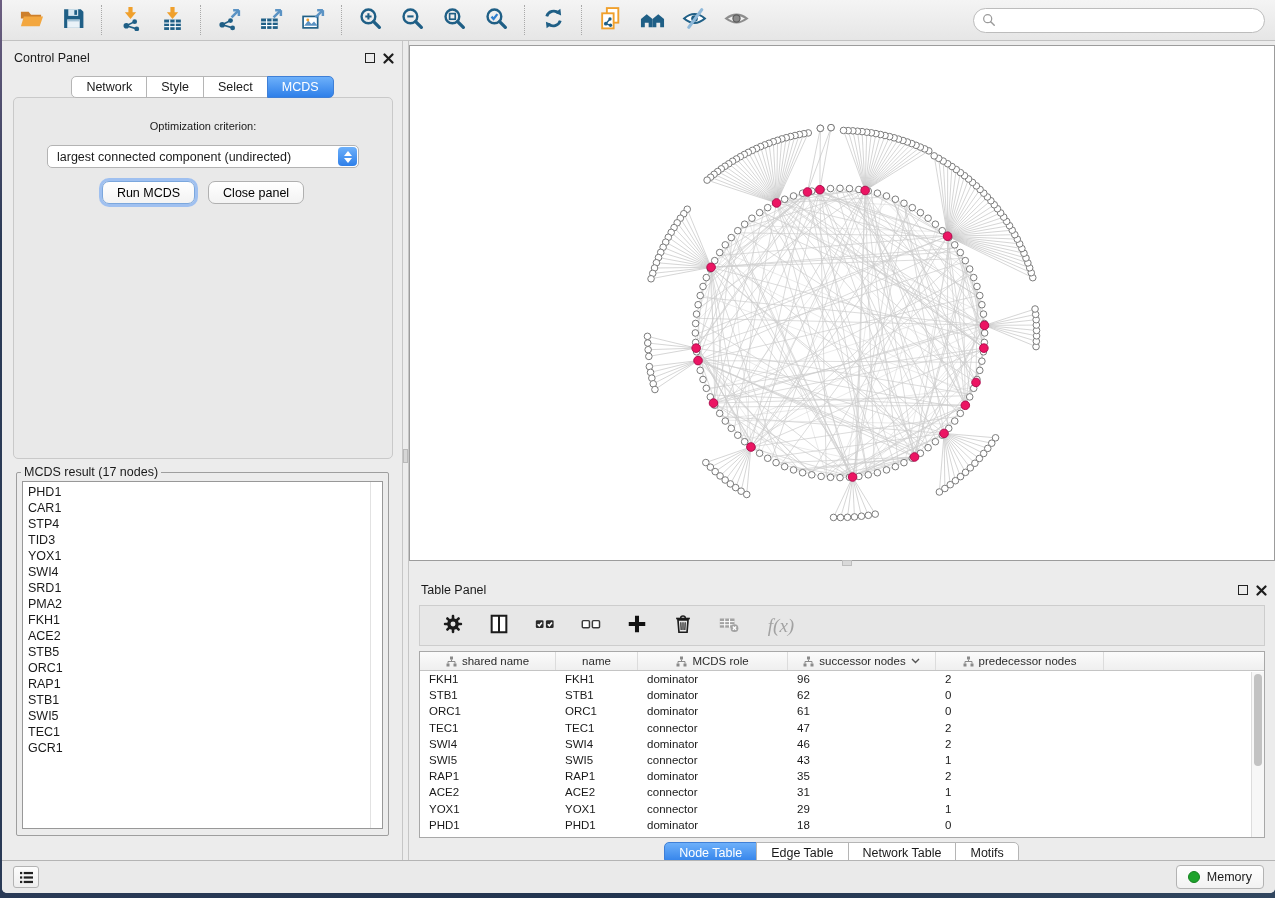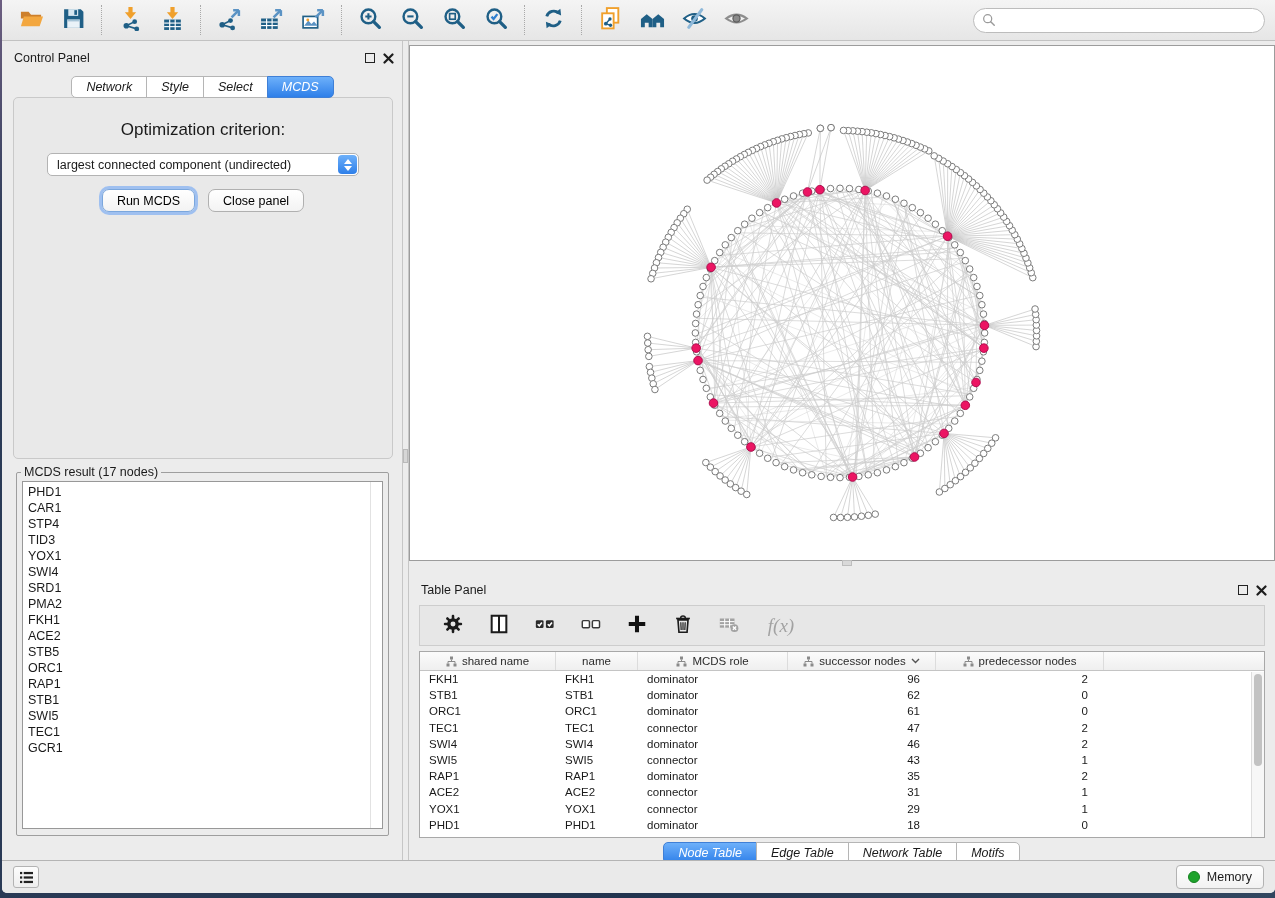--- a/index.html
+++ b/index.html
@@ -21,26 +21,26 @@
   
   .main { position:absolute; top:41px; left:0; right:0; bottom:33px; }
 
   
   .control-panel { position:absolute; left:2px; top:4px; width:398px; height:812px; }
   .cp-header { height:26px; line-height:26px; padding:0 10px; font-size:12.5px; position:relative; }
   .panel-icons { position:absolute; right:8px; top:0; height:26px; display:flex; align-items:center; gap:8px; }
   .float-icon { width:10px; height:10px; border:1.6px solid #222; display:inline-block; }
   .close-icon svg { width:11px; height:11px; display:block; }
   .cp-tabs { position:absolute; top:31px; left:0; right:0; display:flex; justify-content:center; z-index:2; }
-  .tab { font-size:12.5px; padding:3px 14px; background:#fff; border:1px solid #b5b5b5; margin-left:-1px; color:#1a1a1a;font-style:italic; }
+  .tab { font-size:12.5px; padding:3px 14px; background:#fff; border:1px solid #b5b5b5; margin-left:-1px; color:#1a1a1a; }
   .tab:first-child { border-radius:5px 0 0 5px; }
   .tab:last-child { border-radius:0 5px 5px 0; }
   .tab.active { background:linear-gradient(#6db0fa,#2e7fe9); color:#fff; border-color:#3f7fd6; }
   .cp-content { position:absolute; top:52px; left:9px; right:9px; height:362px; background:#e9e9e9; border:1px solid #c9c9c9; border-radius:5px; }
-  .opt-label { text-align:center; margin-top:22px; font-size:17px; }
+  .opt-label { text-align:center; margin-top:22px; font-size:11px; }
   .combo { width:312px; height:23px; margin:13px auto 6px auto; background:#fff; border:1px solid #b3b3b3; border-radius:5px; display:flex; align-items:center; position:relative; padding-left:9px; font-size:12.5px; }
   .combo-stepper { position:absolute; right:1px; top:1px; bottom:1px; width:19px; border-radius:4px; background:linear-gradient(#6db0fa,#2e7fe9); display:flex; flex-direction:column; align-items:center; justify-content:center; gap:2px; }
   .combo-stepper .up { width:0; height:0; border-left:4px solid transparent; border-right:4px solid transparent; border-bottom:5px solid #fff; }
   .combo-stepper .down { width:0; height:0; border-left:4px solid transparent; border-right:4px solid transparent; border-top:5px solid #fff; }
   .btn-row { display:flex; justify-content:center; gap:13px; margin-top:13px; }
   .mac-btn { font-family:inherit; font-size:12.5px; background:linear-gradient(#ffffff,#f3f3f3); border:1px solid #b0b0b0; border-radius:7px; padding:3px 14px; height:23px; }
   .mac-btn.focused { box-shadow:0 0 0 3px rgba(110,165,245,.6); border-color:#7ba7dd; }
 
   .result-fieldset { position:absolute; top:420px; left:12px; right:13px; height:371px; border:1px solid #9e9e9e; border-radius:2px; }
   .result-fieldset legend { font-size:12.5px; margin-left:4px; padding:0 3px; }
@@ -71,21 +71,21 @@
   .tp-toolbar { position:absolute; top:28px; left:10px; right:10px; height:41px; background:#e7e7e7; border:1px solid #cdcdcd; display:flex; align-items:center; gap:16px; padding-left:18px; }
   .tt-btn { width:30px; height:30px; display:flex; align-items:center; justify-content:center; background:none; border:none; }
   .tt-btn svg { width:22px; height:22px; }
   .fx { font-family:"Liberation Serif","DejaVu Serif",serif; font-style:italic; font-size:19px; color:#a2a2a2; }
   .table-wrap { position:absolute; top:74px; left:10px; right:10px; height:187px; background:#fff; border:1px solid #a8a8a8; overflow:hidden; }
   .thead { display:grid; grid-template-columns:136px 82px 150px 148px 168px 1fr; height:19px; background:linear-gradient(#fbfbfb,#efefef); border-bottom:1px solid #c4c4c4; }
   .th { display:flex; align-items:center; justify-content:center; gap:5px; font-size:11.5px; color:#2b2b2b; border-right:1px solid #dcdcdc; overflow:hidden; }
   .th:last-child { border-right:none; }
   .tbody .trow { display:grid; grid-template-columns:136px 82px 150px 148px 168px 1fr; height:16.2px; line-height:16px; font-size:11.5px; }
   .trow .c { padding:0 9px; white-space:nowrap; overflow:hidden; }
-  .trow .num { text-align:right; padding-right:16px; }
+  .trow .num { padding-right:16px; }
   .vscroll { position:absolute; top:20px; right:0; bottom:0; width:13px; background:#f7f7f7; border-left:1px solid #ddd; }
   .vscroll .thumb { position:absolute; top:2px; left:2px; width:8px; height:92px; border-radius:4px; background:#c2c2c2; }
   .tp-tabs { position:absolute; bottom:8px; left:0; right:0; display:flex; justify-content:center; }
 
   
   .status-bar { position:absolute; bottom:0; left:0; right:0; height:33px; background:#eaeaea; border-top:1px solid #b4b4b4; display:flex; align-items:center; padding:0 11px; }
   .list-btn { width:26px; height:22px; background:linear-gradient(#fdfdfd,#eee); border:1px solid #b3b3b3; border-radius:3px; display:flex; align-items:center; justify-content:center; }
   .memory-btn { margin-left:auto; height:24px; background:linear-gradient(#fefefe,#f2f2f2); border:1px solid #b3b3b3; border-radius:4px; display:flex; align-items:center; gap:7px; padding:0 11px; font-size:12.5px; }
   .mem-dot { width:12px; height:12px; border-radius:50%; background:#1ea32c; border:1px solid #158220; }
 </style>

